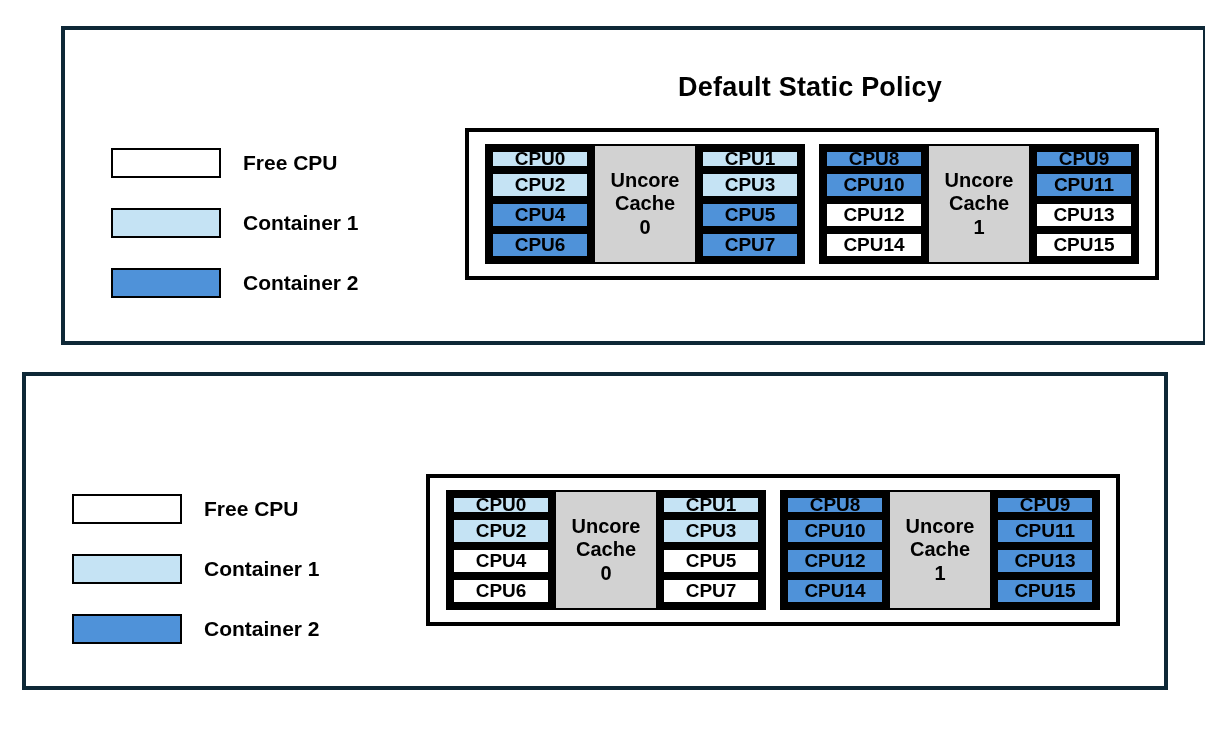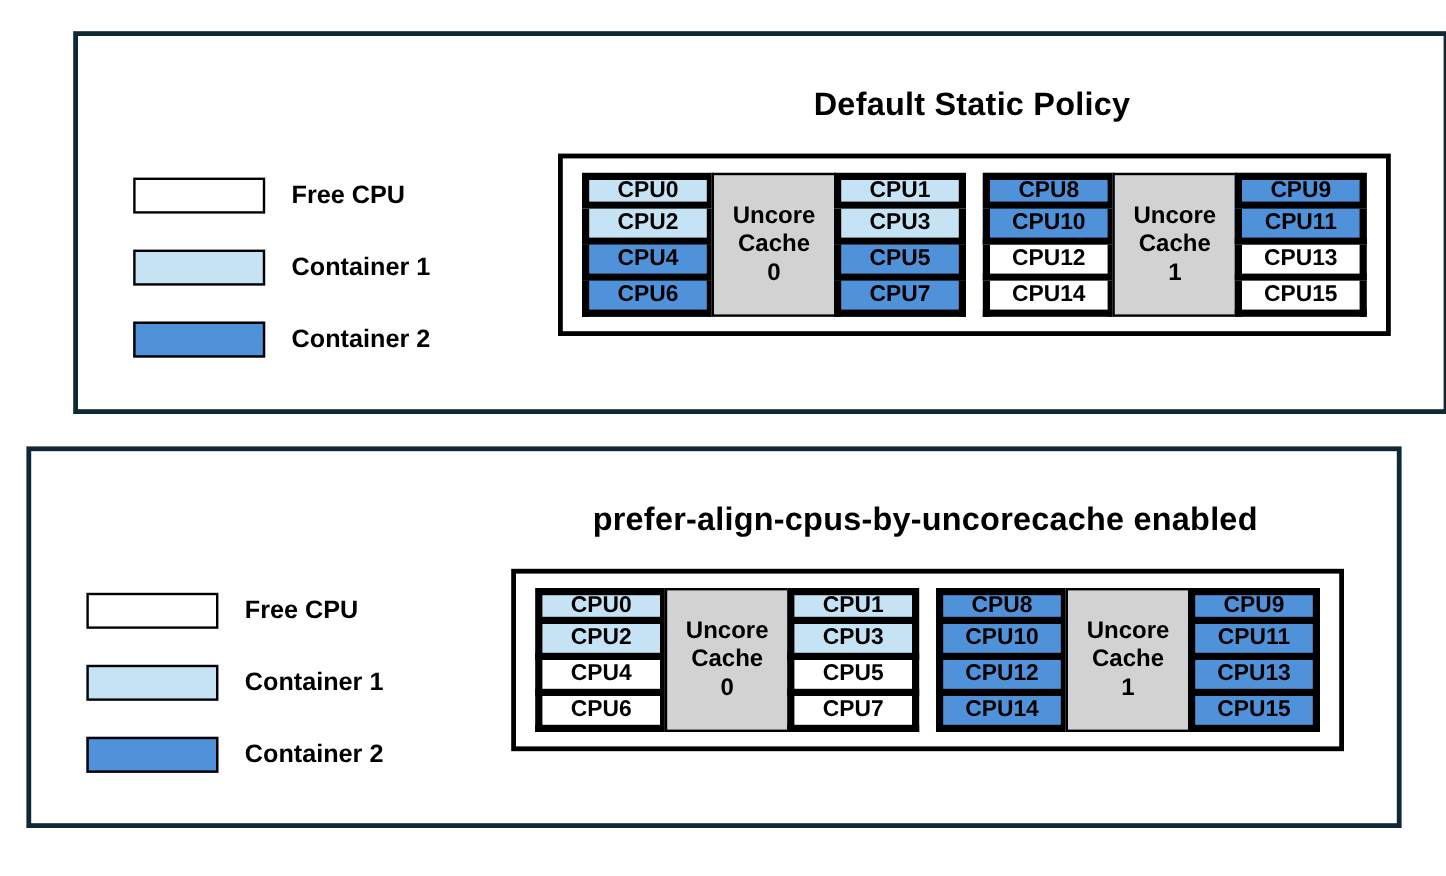--- a/index.html
+++ b/index.html
@@ -34,21 +34,21 @@
   .legend-label { font-size: 21px; white-space: nowrap; }
 
   .diagram {
     position: absolute; left: 400px; top: 98px; width: 694px; height: 152px;
     box-sizing: border-box; border: 4px solid #000; background: #fff;
     display: flex; align-items: center; justify-content: center; gap: 14px;
   }
   .uncore-group { display: flex; align-items: stretch; height: 120px; }
   .cpu-col { display: flex; flex-direction: column; width: 110px; }
   .cpu-cell {
-    height: 30px; box-sizing: border-box; border: 6px solid #8b5cf6;
+    height: 30px; box-sizing: border-box; border: 8px solid #8b5cf6;
     display: flex; align-items: center; justify-content: center;
     font-size: 19px; background: #fff;
   }
   .cpu-cell + .cpu-cell { border-top: 0; }
   .cache-cell {
     width: 104px; height: 120px; box-sizing: border-box;
     margin-left: -2px; margin-right: -2px;
     border: 2px solid #000;
     display: flex; flex-direction: column; align-items: center; justify-content: center;
     font-size: 20px; line-height: 1.18; text-align: center;
@@ -109,21 +109,20 @@
           <div class="cpu-cell" style="background: rgb(79, 146, 217); border-color: rgb(0, 0, 0);">CPU9</div>
           <div class="cpu-cell" style="background: rgb(79, 146, 217); border-color: rgb(0, 0, 0);">CPU11</div>
           <div class="cpu-cell" style="background: rgb(255, 255, 255); border-color: rgb(0, 0, 0);">CPU13</div>
           <div class="cpu-cell" style="background: rgb(255, 255, 255); border-color: rgb(0, 0, 0);">CPU15</div>
         </div>
       </div>
     </div>
 </div>
 
 <div class="panel" id="panel-1" style="border-color: rgb(14, 40, 54);">
-  <div class="panel-title">prefer-align-cpus-by-uncorecache enabled</div>
   <div class="legend">
       <div class="legend-row">
         <div class="legend-swatch" style="background: rgb(255, 255, 255); border-color: rgb(0, 0, 0);"></div>
         <span class="legend-label">Free CPU</span>
       </div>
       <div class="legend-row">
         <div class="legend-swatch" style="background: rgb(197, 227, 244); border-color: rgb(0, 0, 0);"></div>
         <span class="legend-label">Container 1</span>
       </div>
       <div class="legend-row">

